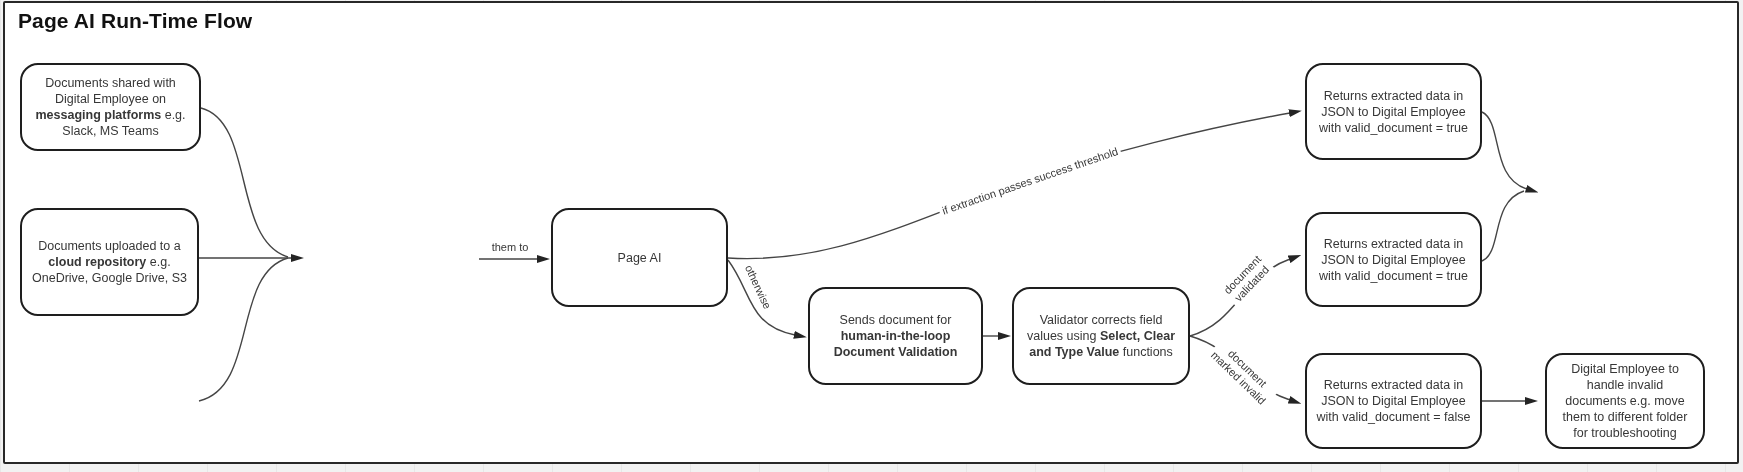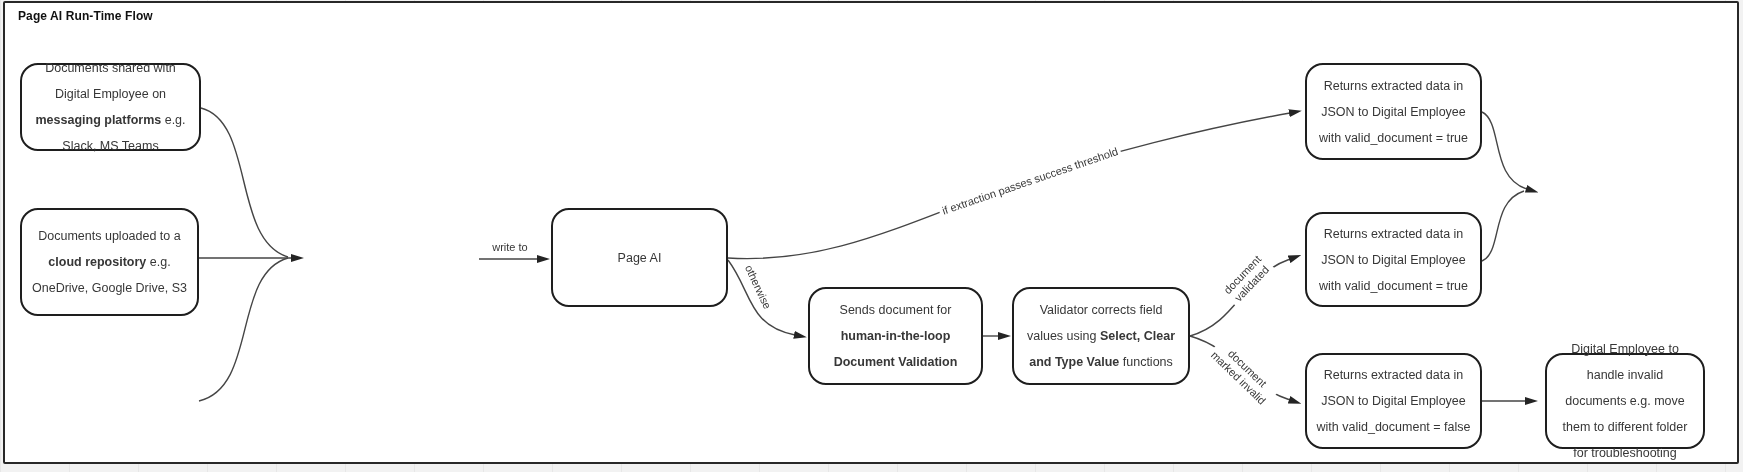--- a/index.html
+++ b/index.html
@@ -9,36 +9,36 @@
     background:repeating-linear-gradient(90deg,#e7e7e7 0 1px,#f2f2f2 1px 69px);
   }
   .frame{
     position:absolute;left:3px;top:1px;right:4px;bottom:8px;
     background:var(--node-fill,#fff);
     border:2.5px solid var(--frame-border,#282828);
     border-radius:2px;z-index:0;
   }
   .title{
     position:absolute;left:18px;top:9px;z-index:3;
-    font-size:12px;font-weight:700;color:var(--title,#111);
+    font-size:21px;font-weight:700;color:var(--title,#111);
     letter-spacing:.1px;
   }
   .edges{position:absolute;left:0;top:0;z-index:1;}
   .edge{fill:none;stroke:var(--edge-line,#444);stroke-width:1.4px;}
   .arrowhead{fill:var(--arrow-fill,#242424);}
   .node{
     position:absolute;z-index:3;box-sizing:border-box;
     background:var(--node-fill,#fff);
     border:2px solid var(--node-border,#1e1e1e);
     border-radius:18px;
     display:flex;align-items:center;justify-content:center;
     padding:6px 9px;text-align:center;
   }
   .node-text{
-    font-size:12.5px;line-height:26px;color:var(--text,#373737);
+    font-size:12.5px;line-height:16px;color:var(--text,#373737);
   }
   .node-text .b{font-weight:700;}
   .edge-label{
     position:absolute;z-index:2;
     transform:translate(-50%,-50%) rotate(var(--rot,0deg));
     background:var(--node-fill,#fff);
     font-size:11px;line-height:12.5px;color:var(--text,#3f3f3f);
     white-space:nowrap;text-align:center;padding:0 3px;
   }
   .edge-label span{display:block;}
@@ -65,21 +65,21 @@
     <path class="edge" d="M 728 258 C 810 263, 876 237, 956 206 C 1088 152, 1240 122, 1290 113" marker-end="url(#arrow)"></path>
     <path class="edge" d="M 728 260 C 752 292, 748 326, 795 335" marker-end="url(#arrow)"></path>
     <path class="edge" d="M 983 336 L 999 336" marker-end="url(#arrow)"></path>
     <path class="edge" d="M 1190 336 C 1238 322, 1242 276, 1290 259" marker-end="url(#arrow)"></path>
     <path class="edge" d="M 1190 336 C 1238 350, 1242 384, 1290 400" marker-end="url(#arrow)"></path>
     <path class="edge" d="M 1482 112 C 1503 122, 1490 178, 1527 189" marker-end="url(#arrow)"></path>
     <path class="edge" d="M 1482 261 C 1503 252, 1490 202, 1524 191"></path>
     <path class="edge" d="M 1482 401 L 1526 401" marker-end="url(#arrow)"></path>
   </svg>
 
-  <div class="edge-label" style="left:510px;top:247px;">write to</div>
+  <div class="edge-label" style="left:510px;top:247px;">them to</div>
 
   <div class="edge-label" style="left:1030px;top:181px;--rot:-19deg;">if extraction passes success threshold</div>
 
   <div class="edge-label" style="left:758px;top:287px;--rot:65deg;">otherwise</div>
 
   <div class="edge-label" style="left:1247px;top:279px;--rot:-46deg;">
     <span>document</span>
     <span>validated</span>
   </div>
 

